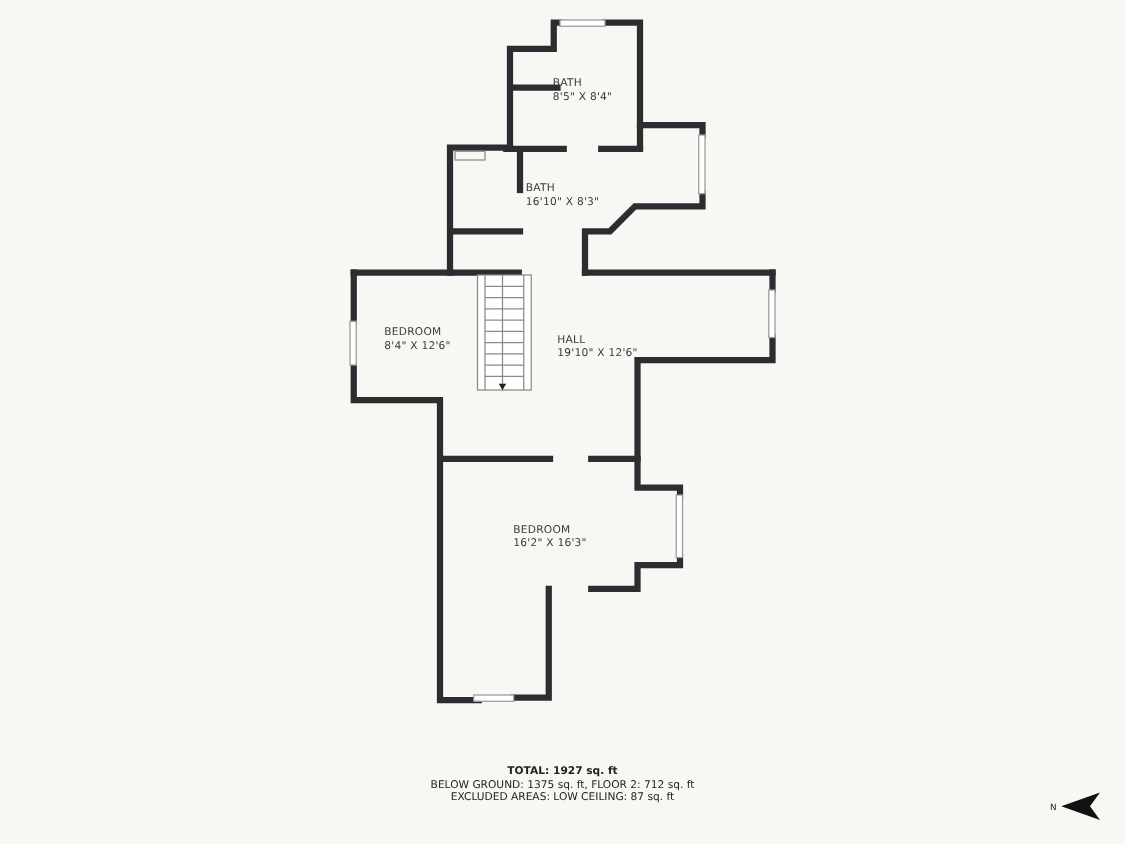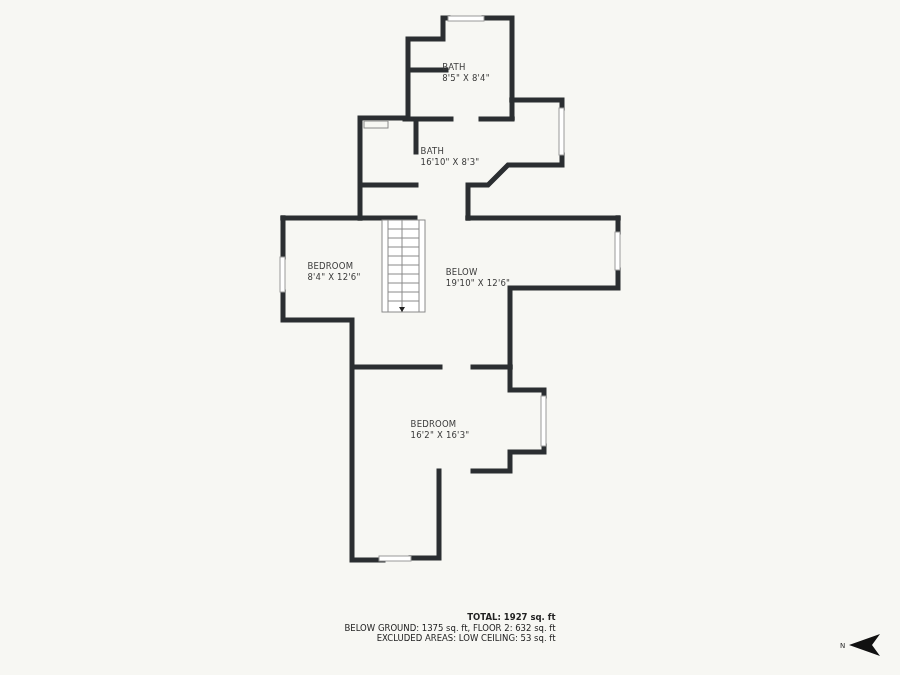--- a/index.html
+++ b/index.html
@@ -1,19 +1,19 @@
 <!DOCTYPE html>
 <html><head>
   <meta charset="utf-8">
   <style>
     html, body { margin:0; padding:0; }
     body { width:900px; height:675px; background:#f7f7f3; position:relative; overflow:hidden; font-family:"DejaVu Sans", sans-serif; }
     svg.plan { position:absolute; left:0; top:0; }
     .room-label { position:absolute; color:#3a3a3a; font-size:8.5px; line-height:11px; letter-spacing:0.2px; transform:translateX(-50%); white-space:nowrap; }
-    .summary { position:absolute; left:450px; top:612px; transform:translateX(-50%); text-align:right; color:#222; font-size:8.5px; line-height:10.5px; white-space:nowrap; }
+    .summary { position:absolute; left:450px; top:612px; transform:translateX(-50%); text-align:center; color:#222; font-size:8.5px; line-height:10.5px; white-space:nowrap; }
     .summary .total { font-weight:bold; }
     .compass { position:absolute; left:840px; top:632px; }
   </style>
 </head>
 <body>
 
 <svg class="plan" width="900" height="675" viewBox="0 0 900 675">
   <g fill="none" stroke="#2b2e31" stroke-width="5" stroke-linecap="square" stroke-linejoin="miter">
 
     <polyline points="448,18 443,18 443,39 408,39 408,118"></polyline>
@@ -79,32 +79,32 @@
 </div>
 <div class="room-label" style="left:450px;top:146px;">
   <div>BATH</div>
   <div>16'10" X 8'3"</div>
 </div>
 <div class="room-label" style="left:334px;top:261px;">
   <div>BEDROOM</div>
   <div>8'4" X 12'6"</div>
 </div>
 <div class="room-label" style="left:478px;top:267px;">
-  <div>BELOW</div>
+  <div>HALL</div>
   <div>19'10" X 12'6"</div>
 </div>
 <div class="room-label" style="left:440px;top:419px;">
   <div>BEDROOM</div>
   <div>16'2" X 16'3"</div>
 </div>
 
 <div class="summary">
   <div class="total">TOTAL: 1927 sq. ft</div>
-  <div>BELOW GROUND: 1375 sq. ft, FLOOR 2: 632 sq. ft</div>
-  <div>EXCLUDED AREAS: LOW CEILING: 53 sq. ft</div>
+  <div>BELOW GROUND: 1375 sq. ft, FLOOR 2: 712 sq. ft</div>
+  <div>EXCLUDED AREAS: LOW CEILING: 87 sq. ft</div>
 </div>
 
 <div class="compass">
   <svg width="42" height="26" viewBox="0 0 42 26">
     <text x="0" y="16" font-size="7" fill="#222" font-family="DejaVu Sans, sans-serif">N</text>
     <polygon points="9,13 40,2 32,13 40,24" fill="#111"></polygon>
   </svg>
 </div>
 
 </body></html>

